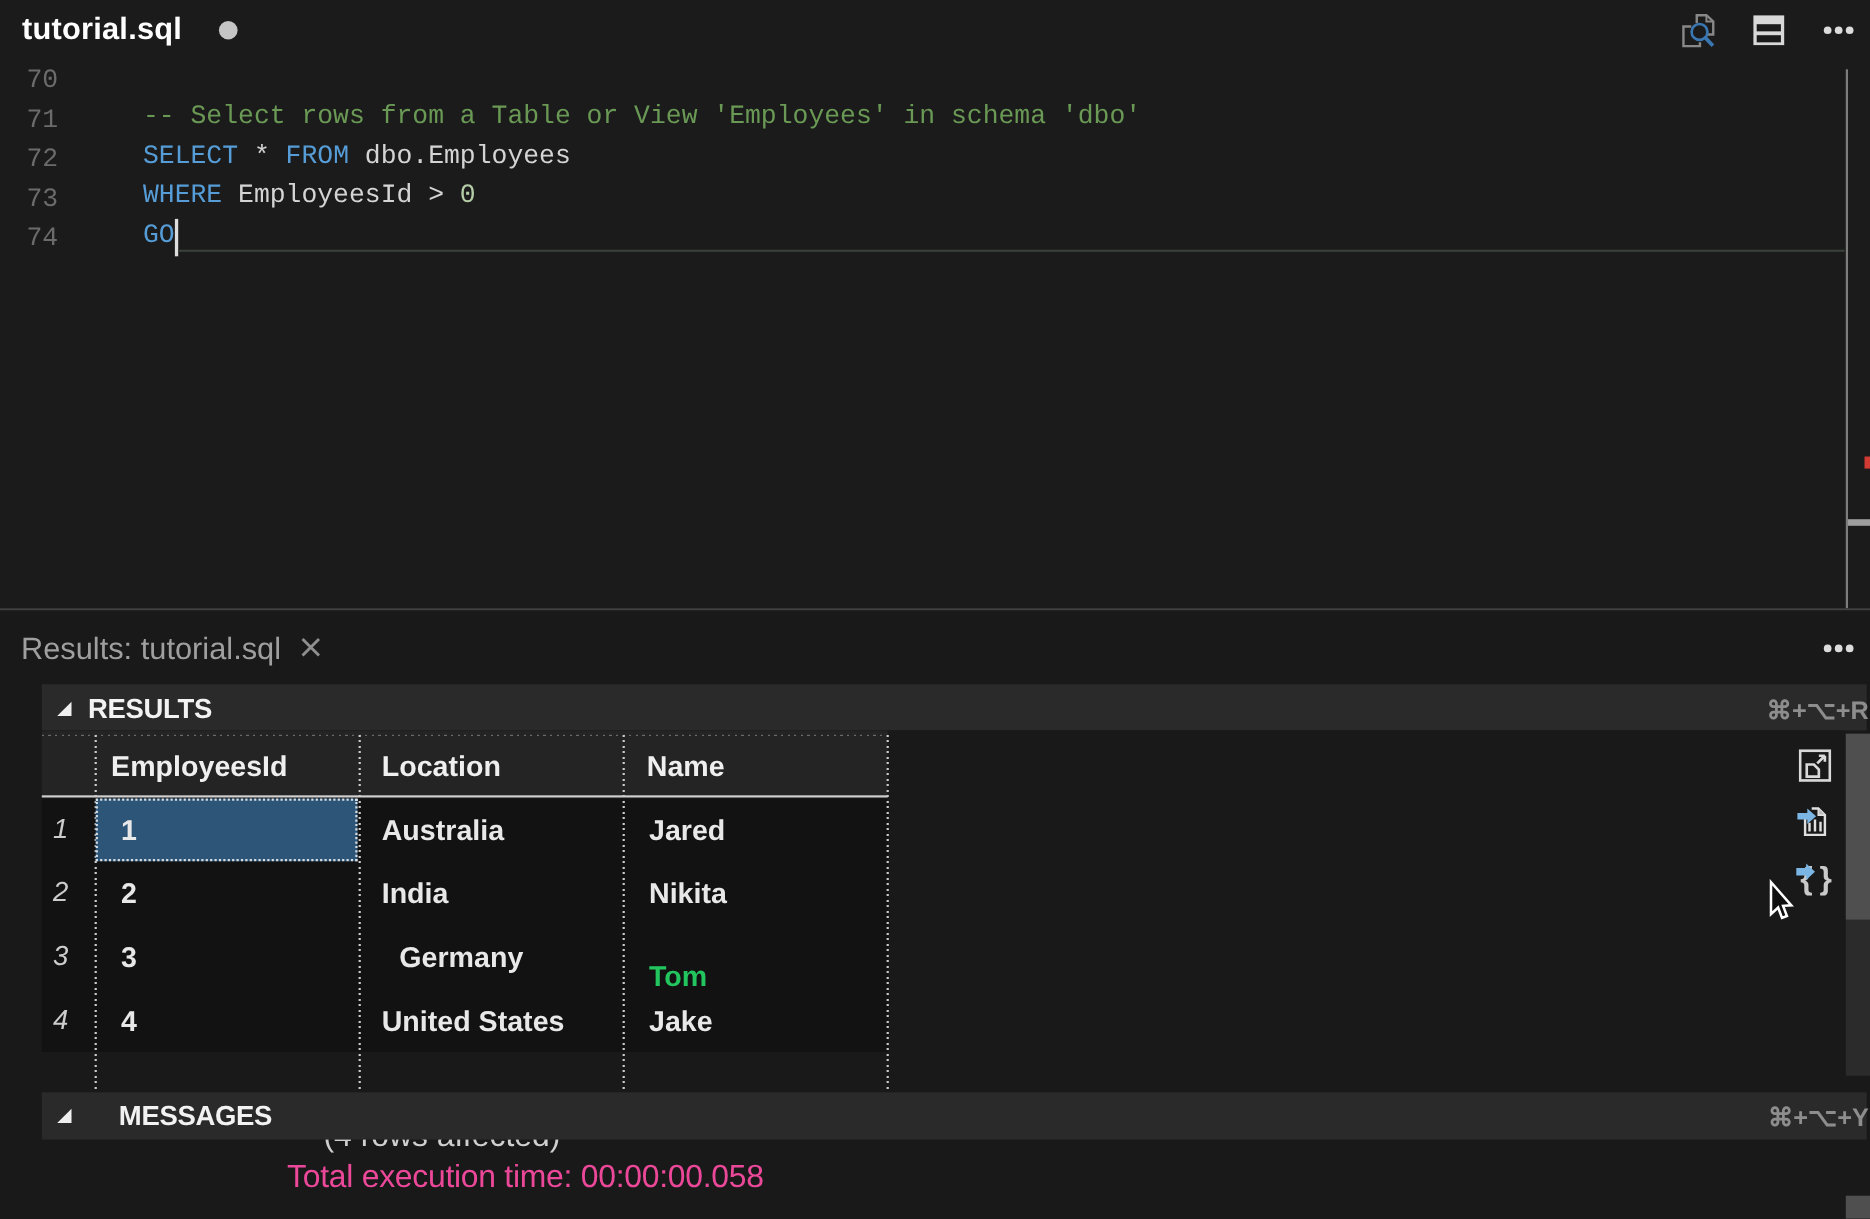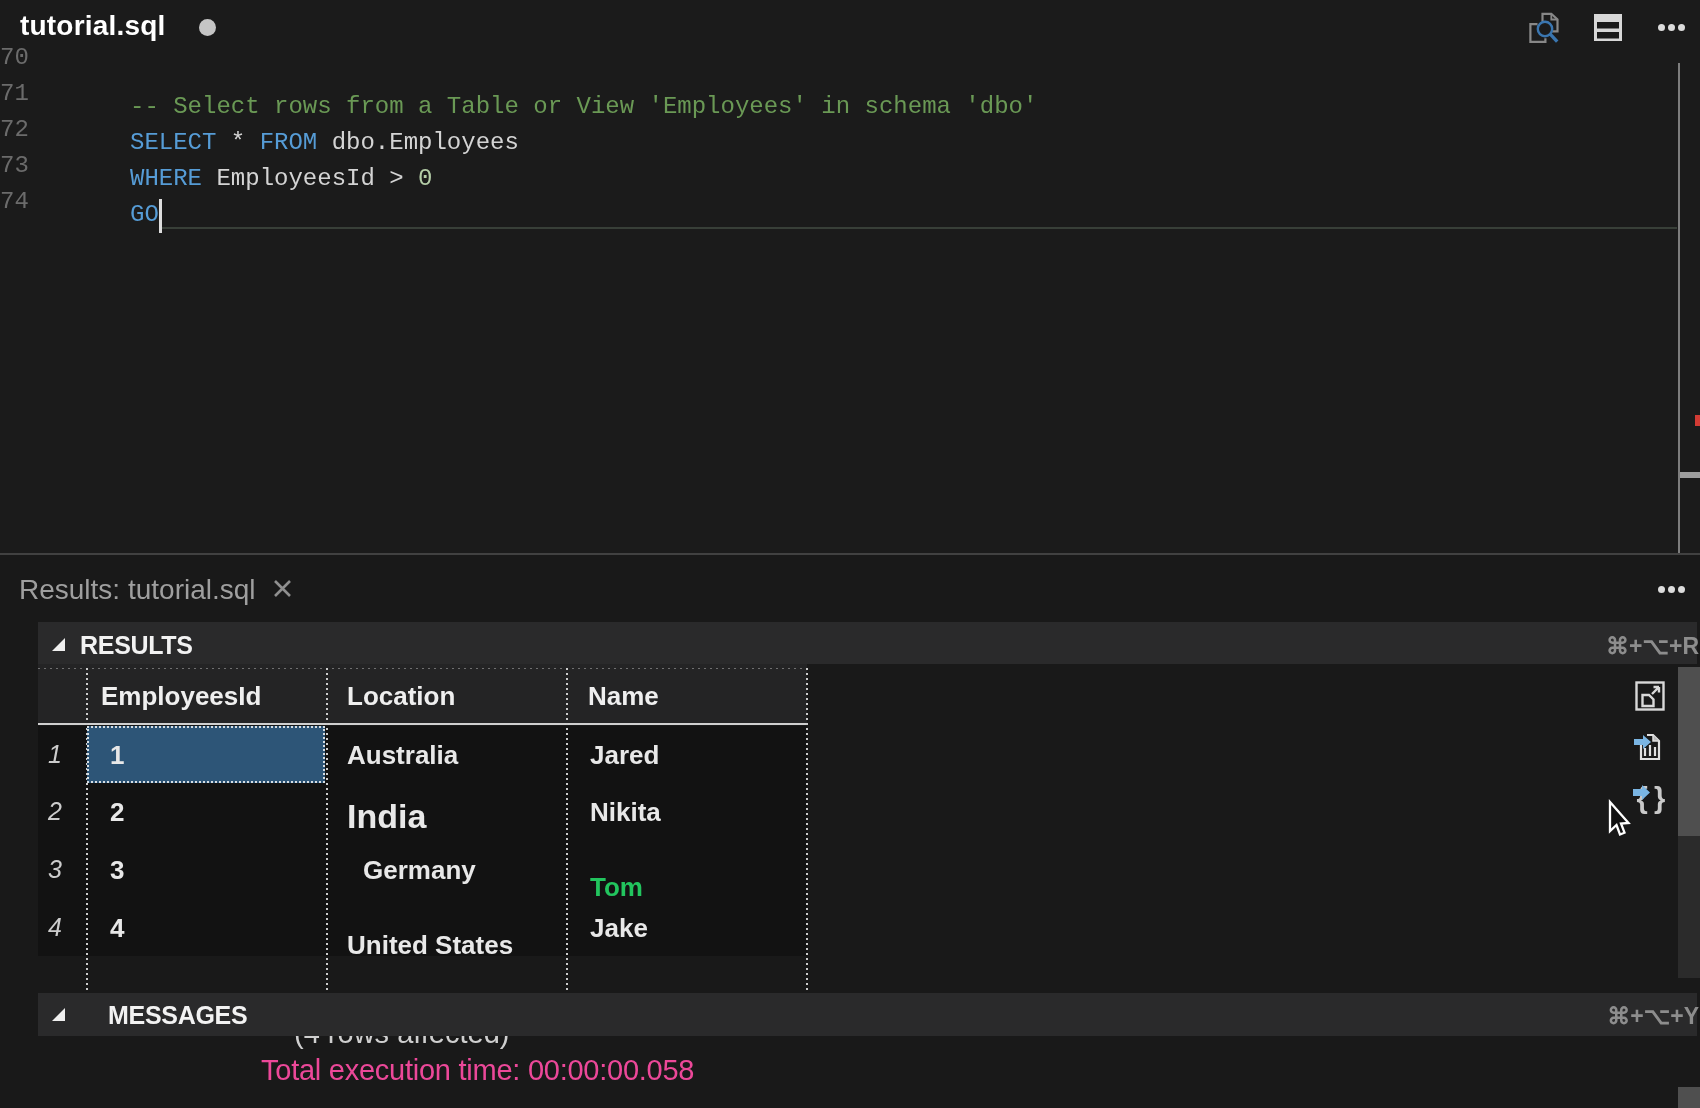--- a/index.html
+++ b/index.html
@@ -30,21 +30,21 @@
 <svg class="abs" style="left:1593px; top:13px;" width="30" height="29" viewBox="0 0 30 29">
   <rect x="1" y="1" width="28" height="27" fill="#d8d8d8"></rect>
   <rect x="4" y="9" width="22" height="6.5" fill="#1b1b1b"></rect>
   <rect x="4" y="19" width="22" height="6.5" fill="#1b1b1b"></rect>
 </svg>
 
 <div class="abs" style="left:1657.5px; top:23.5px; width:7px; height:7px; border-radius:50%; background:#dcdcdc;"></div>
 <div class="abs" style="left:1667.5px; top:23.5px; width:7px; height:7px; border-radius:50%; background:#dcdcdc;"></div>
 <div class="abs" style="left:1677.5px; top:23.5px; width:7px; height:7px; border-radius:50%; background:#dcdcdc;"></div>
 
-<div class="abs mono gut" style="left:0px; top:40px; width:77px; text-align:left;">70
+<div class="abs mono gut" style="left:0px; top:56px; width:77px; text-align:center;">70
 71
 72
 73
 74</div>
 
 <div class="abs mono" style="left:130px; top:53px;"><span> </span>
 <span class="cm">-- Select rows from a Table or View 'Employees' in schema 'dbo'</span>
 <span><span class="kw">SELECT</span><span class="id"> * </span><span class="kw">FROM</span><span class="id"> dbo.Employees</span></span>
 <span><span class="kw">WHERE</span><span class="id"> EmployeesId &gt; </span><span class="num">0</span></span>
 <span class="kw">GO</span></div>
@@ -99,23 +99,23 @@
 <div class="abs" style="left:38px; top:797px; width:24px; text-align:right; font-size:25px; font-style:italic; color:#cccccc;">2</div>
 <div class="abs" style="left:38px; top:855px; width:24px; text-align:right; font-size:25px; font-style:italic; color:#cccccc;">3</div>
 <div class="abs" style="left:38px; top:913px; width:24px; text-align:right; font-size:25px; font-style:italic; color:#cccccc;">4</div>
 
 <div class="abs" style="left:110px; top:740px; font-size:26px; font-weight:700; color:#e8e8e8;">1</div>
 <div class="abs" style="left:110px; top:797px; font-size:26px; font-weight:700; color:#e8e8e8;">2</div>
 <div class="abs" style="left:110px; top:855px; font-size:26px; font-weight:700; color:#e8e8e8;">3</div>
 <div class="abs" style="left:110px; top:913px; font-size:26px; font-weight:700; color:#e8e8e8;">4</div>
 
 <div class="abs" style="left:347px; top:740px; font-size:26px; font-weight:700; color:#e8e8e8;">Australia</div>
-<div class="abs" style="left:347px; top:797px; font-size:34px; font-weight:700; color:#e8e8e8;">India</div>
+<div class="abs" style="left:347px; top:797px; font-size:26px; font-weight:700; color:#e8e8e8;">India</div>
 <div class="abs" style="left:347px; top:855px; font-size:26px; font-weight:700; color:#e8e8e8;margin-left:16px;">Germany</div>
-<div class="abs" style="left:347px; top:913px; font-size:26px; font-weight:700; color:#e8e8e8;margin-top:17px;">United States</div>
+<div class="abs" style="left:347px; top:913px; font-size:26px; font-weight:700; color:#e8e8e8;">United States</div>
 
 <div class="abs" style="left:590px; top:740px; font-size:26px; font-weight:700; color:#e8e8e8;">Jared</div>
 <div class="abs" style="left:590px; top:797px; font-size:26px; font-weight:700; color:#e8e8e8;">Nikita</div>
 <div class="abs" style="left:590px; top:872px; font-size:26px; font-weight:700; color:#22c55e;">Tom</div>
 <div class="abs" style="left:590px; top:913px; font-size:26px; font-weight:700; color:#e8e8e8;">Jake</div>
 
 <svg class="abs" style="left:1635px; top:681px;" width="30" height="30" viewBox="0 0 30 30">
   <rect x="1.5" y="1.5" width="27" height="27" fill="none" stroke="#d9d9d9" stroke-width="2.4"></rect>
   <path d="M7.5 14 H14 L18.5 18.5 V25 H7.5 Z" fill="none" stroke="#d9d9d9" stroke-width="2.4"></path>
   <path d="M17 13 L24 6 M24 6 H18.5 M24 6 V11.5" fill="none" stroke="#d9d9d9" stroke-width="2.4"></path>

